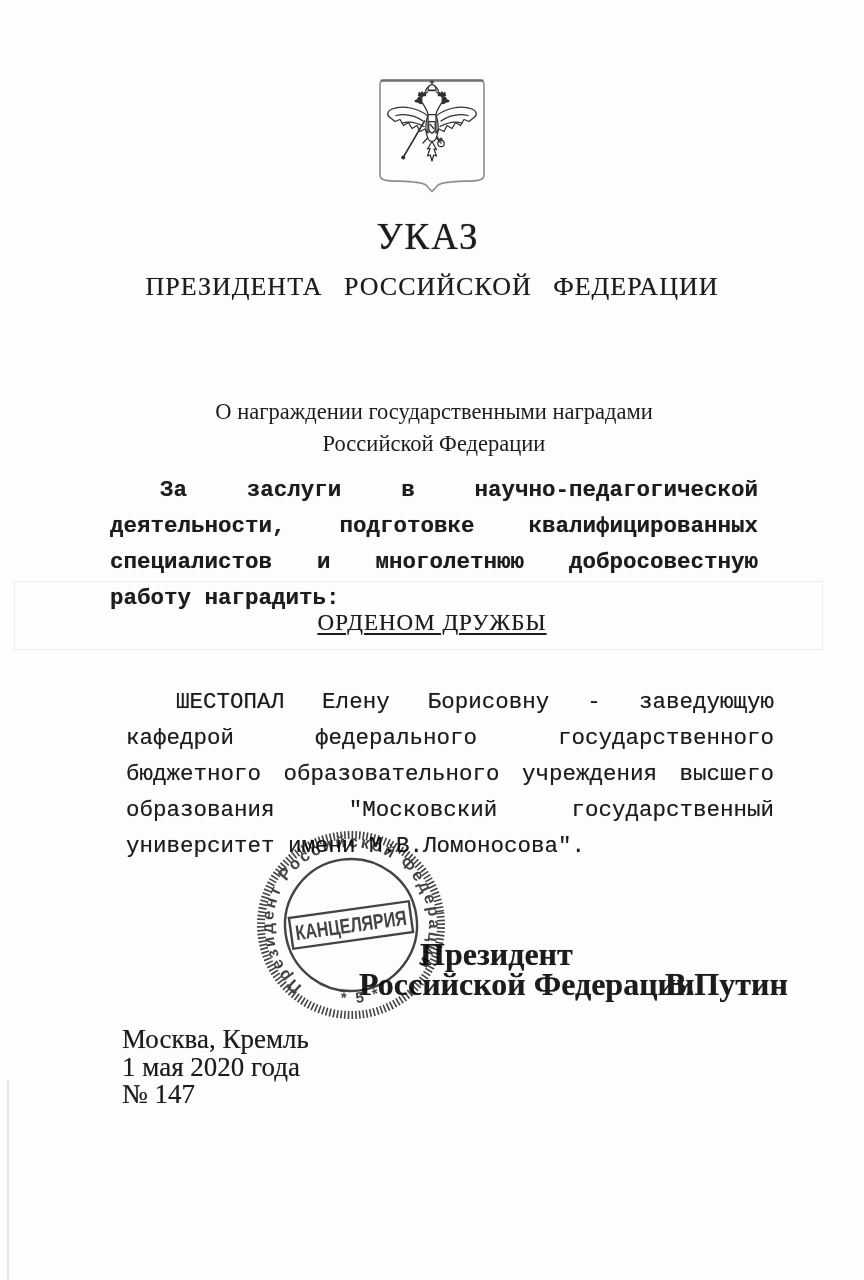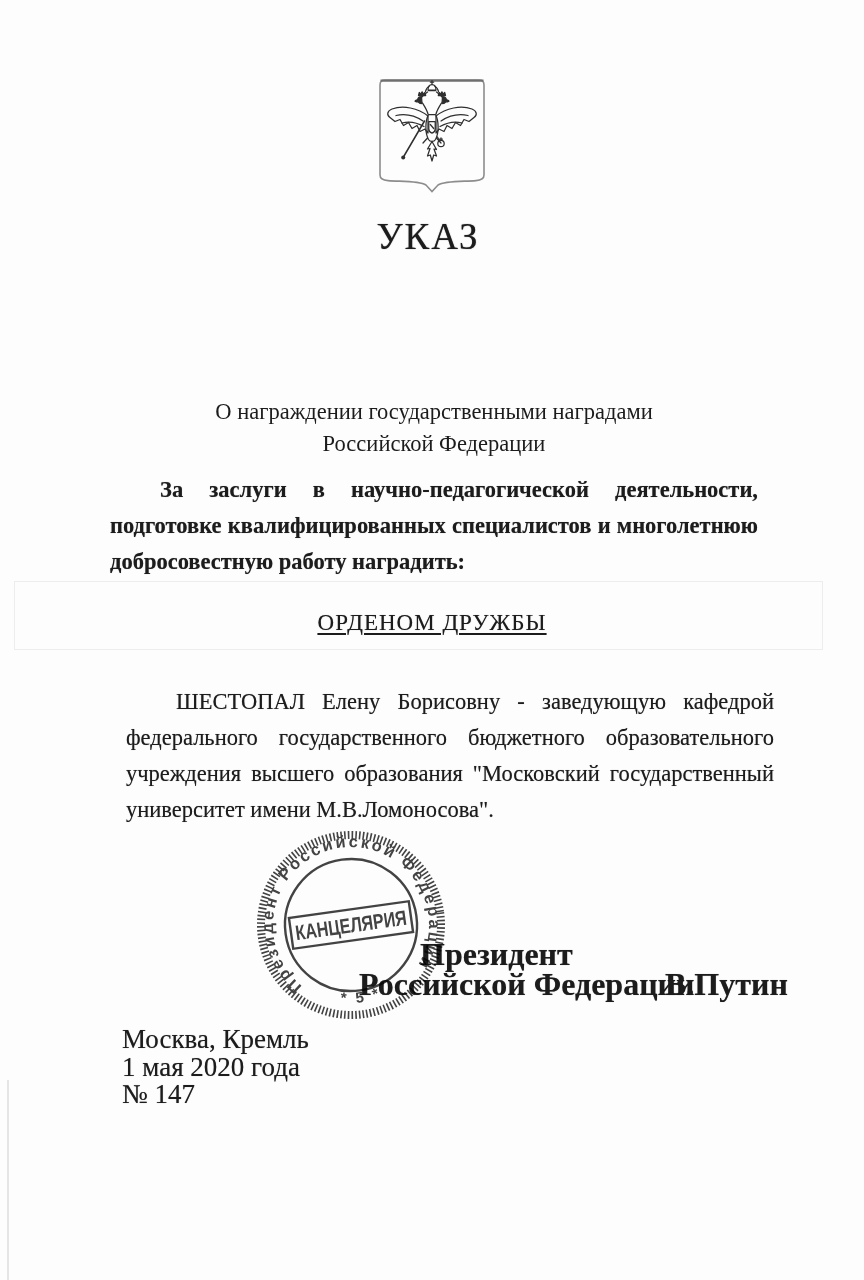--- a/index.html
+++ b/index.html
@@ -22,21 +22,21 @@
     left:0;top:271px;width:864px;
     font-size:26px;line-height:32px;letter-spacing:1px;word-spacing:14px;
   }
   .subject{
     left:110px;top:396px;width:648px;
     font-size:22.5px;font-weight:normal;line-height:32px;
   }
   .para{
     left:110px;top:0;width:648px;
     font-size:22.5px;line-height:36px;
-    text-align:justify;text-align-last:left;text-indent:50px;
+    text-align:justify;text-align-last:left;text-indent:50px;font-family:Liberation Mono, monospace;
   }
   .preamble{top:472px;font-weight:bold;}
   .recipient{top:684px;margin-left:16px;}
   .award{
     left:0;top:610px;width:864px;
     font-size:23px;letter-spacing:1px;
     text-decoration:underline;text-underline-offset:3px;text-decoration-thickness:1.5px;
   }
   .sig{font-size:32px;line-height:28px;font-weight:bold;}
   .footer{
@@ -100,20 +100,21 @@
 
       <path d="M47.5 44 L27 79" stroke-width="1.5"></path>
       <circle cx="26.2" cy="80.4" r="2" fill="#2f2f2f" stroke="none"></circle>
 
       <circle cx="64" cy="66.5" r="3.2"></circle>
       <path d="M64 63.3 V60.8 M62.6 62 h2.8 M60.5 60 L62.3 63.8"></path>
     </g>
   </svg>
 
   <div class="abs title center ink">УКАЗ</div>
+  <div class="abs subtitle center ink">ПРЕЗИДЕНТА РОССИЙСКОЙ ФЕДЕРАЦИИ</div>
 
   <div class="abs subject center">
     <div>О награждении государственными наградами</div>
     <div>Российской Федерации</div>
   </div>
 
   <div class="abs para preamble ink">За заслуги в научно-педагогической деятельности, подготовке квалифицированных специалистов и многолетнюю добросовестную работу наградить:</div>
 
   <div class="abs award center ink"><span>ОРДЕНОМ ДРУЖБЫ</span></div>
 

